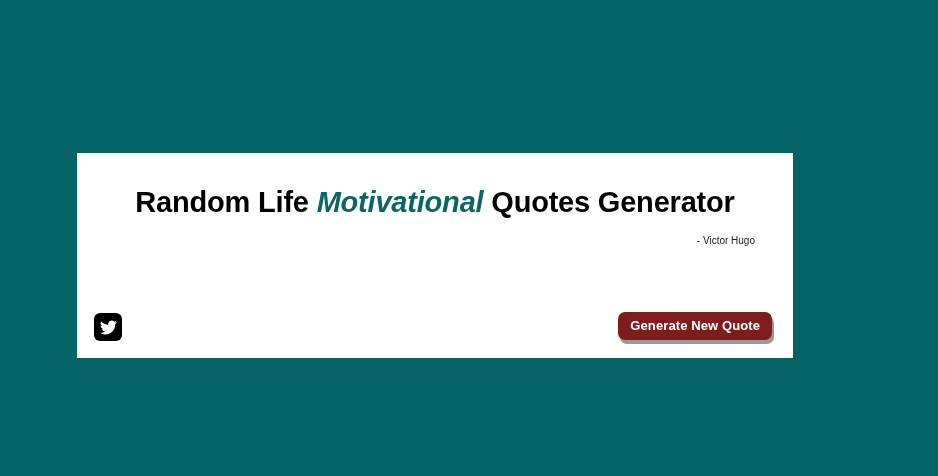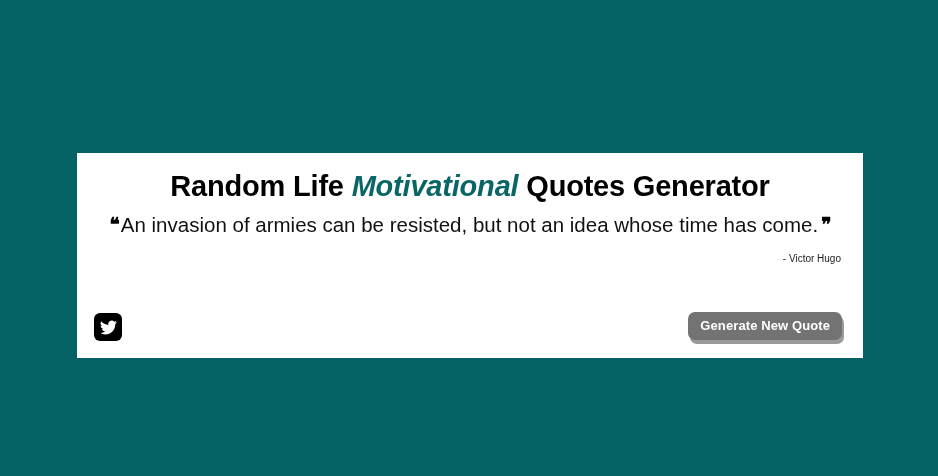--- a/index.html
+++ b/index.html
@@ -21,25 +21,25 @@
     height: 476px;
     background: #046265;
     box-sizing: border-box;
   }
 
   
   #quote-card {
     position: absolute;
     left: 77px;
     top: 153px;
-    width: 786px;
+    width: 716px;
     height: 205px;
     background: #ffffff;
     box-sizing: border-box;
-    padding: 0;
+    padding: 16px;
   }
 
   
   #quote-title {
     margin: 0;
     padding: 16px 24px 0 24px;
     text-align: center;
     font-size: 29px;
     line-height: 34px;
     font-weight: bold;
@@ -114,21 +114,21 @@
   }
   #twitter-share-button svg {
     width: 17px;
     height: 17px;
     display: block;
   }
 
   
   #generate-button {
     display: inline-block;
-    background: #737373;
+    background: #7f1d1d;
     color: #ffffff;
     font-family: "Liberation Sans", sans-serif;
     font-size: 13px;
     line-height: 13px;
     font-weight: bold;
     padding: 7px 12px 8px 12px;
     border: none;
     border-radius: 7px;
     cursor: pointer;
     box-shadow: 2px 4px 0 0 #9a9a9a;
@@ -138,21 +138,20 @@
 </style>
 </head>
 <body>
 
 <div id="page">
 
   <div id="quote-card">
 
     <h1 id="quote-title"><span class="plain">Random Life </span><span class="accent">Motivational</span><span class="plain"> Quotes Generator</span></h1>
 
-    <p id="quote-text-block"><span class="qmark qmark-open">❝</span><span>An invasion of armies can be resisted, but not an idea whose time has come.</span><span class="qmark qmark-close">❞</span></p>
 
     <p id="quote-author">- Victor Hugo</p>
 
     <div id="card-footer">
 
       <a id="twitter-share-button">
         <svg viewBox="0 0 24 24" aria-hidden="true">
           <path fill="#ffffff" d="M23.95 4.57c-.89.39-1.84.66-2.84.78a4.93 4.93 0 0 0 2.17-2.72c-.95.56-2 .97-3.13 1.19a4.92 4.92 0 0 0-8.38 4.48A13.97 13.97 0 0 1 1.64 3.16a4.92 4.92 0 0 0 1.52 6.57 4.9 4.9 0 0 1-2.23-.61v.06a4.93 4.93 0 0 0 3.95 4.83 4.96 4.96 0 0 1-2.22.08 4.93 4.93 0 0 0 4.6 3.42A9.88 9.88 0 0 1 0 19.54a13.94 13.94 0 0 0 7.55 2.21c9.05 0 14-7.5 14-14v-.64c.96-.7 1.8-1.56 2.46-2.54z"></path>
         </svg>
       </a>

